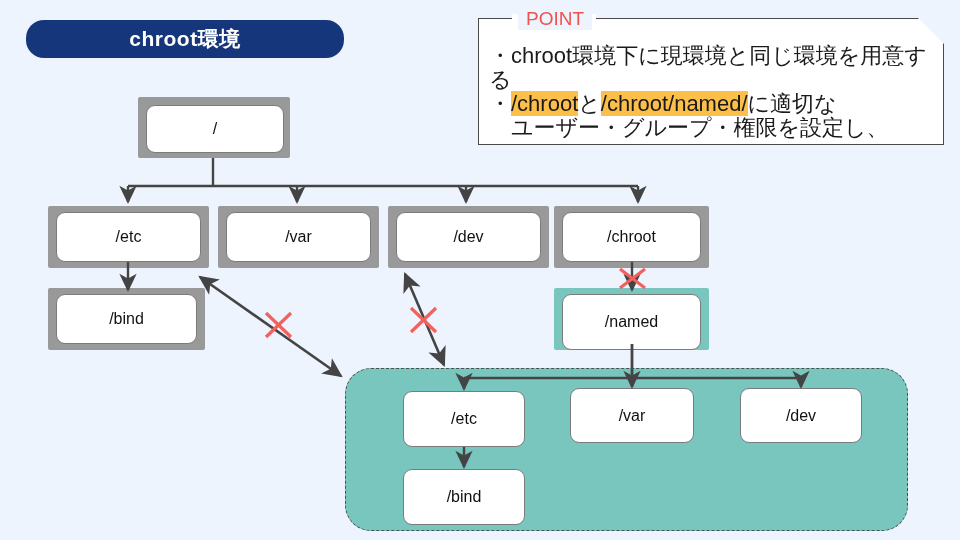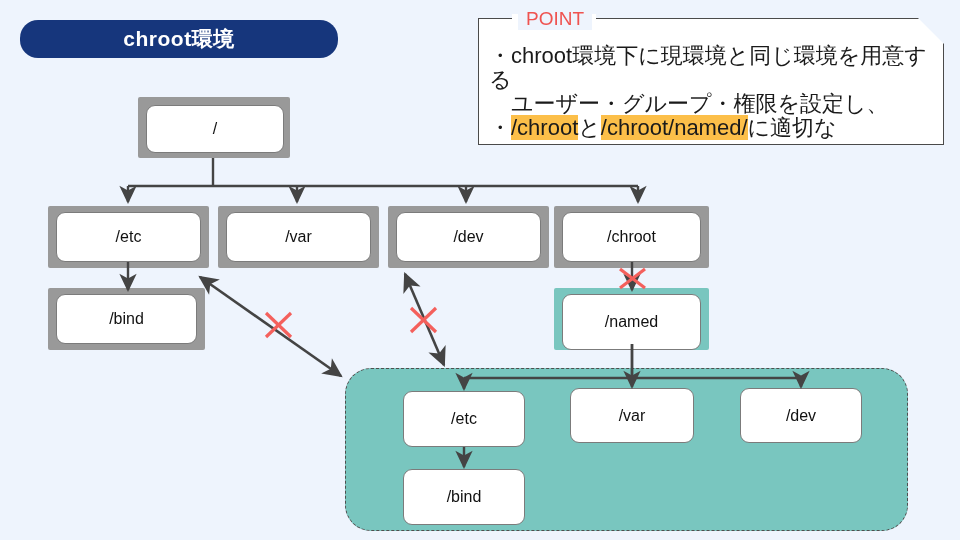--- a/index.html
+++ b/index.html
@@ -16,21 +16,21 @@
     position: relative;
   }
   #stage {
     position: relative;
     width: 960px;
     height: 540px;
   }
   
   #title-banner {
     position: absolute;
-    left: 20px;
+    left: 26px;
     top: 20px;
     width: 318px;
     height: 38px;
     background: #16367c;
     border-radius: 18px;
     color: #ffffff;
     font-size: 21px;
     font-weight: bold;
     display: flex;
     align-items: center;
@@ -136,21 +136,21 @@
 
 <div id="stage">
 
   <div id="title-banner">
     <span>chroot環境</span>
   </div>
 
   <div id="point-box"></div>
   <div id="point-label-mask"></div>
   <div id="point-label">POINT</div>
-  <div id="point-text"><div><span>・chroot環境下に現環境と同じ環境を用意する</span></div><div><span>　ユーザー・グループ・権限を設定し、</span></div><div><span>・</span><span class="hl">/chroot</span><span>と</span><span class="hl">/chroot/named/</span><span>に適切な</span></div></div>
+  <div id="point-text"><div><span>・chroot環境下に現環境と同じ環境を用意する</span></div><div><span>・</span><span class="hl">/chroot</span><span>と</span><span class="hl">/chroot/named/</span><span>に適切な</span></div><div><span>　ユーザー・グループ・権限を設定し、</span></div></div>
 
   <div id="chroot-container"></div>
 
   <div class="shadow" style="left:138px; top:97px; width:152px; height:61px;"></div>
   <div class="node" style="left:146px; top:105px; width:138px; height:48px;">
     <span>/</span>
   </div>
 
   <div class="shadow" style="left:48px; top:206px; width:161px; height:62px;"></div>
   <div class="node" style="left:56px; top:212px; width:145px; height:50px;">

